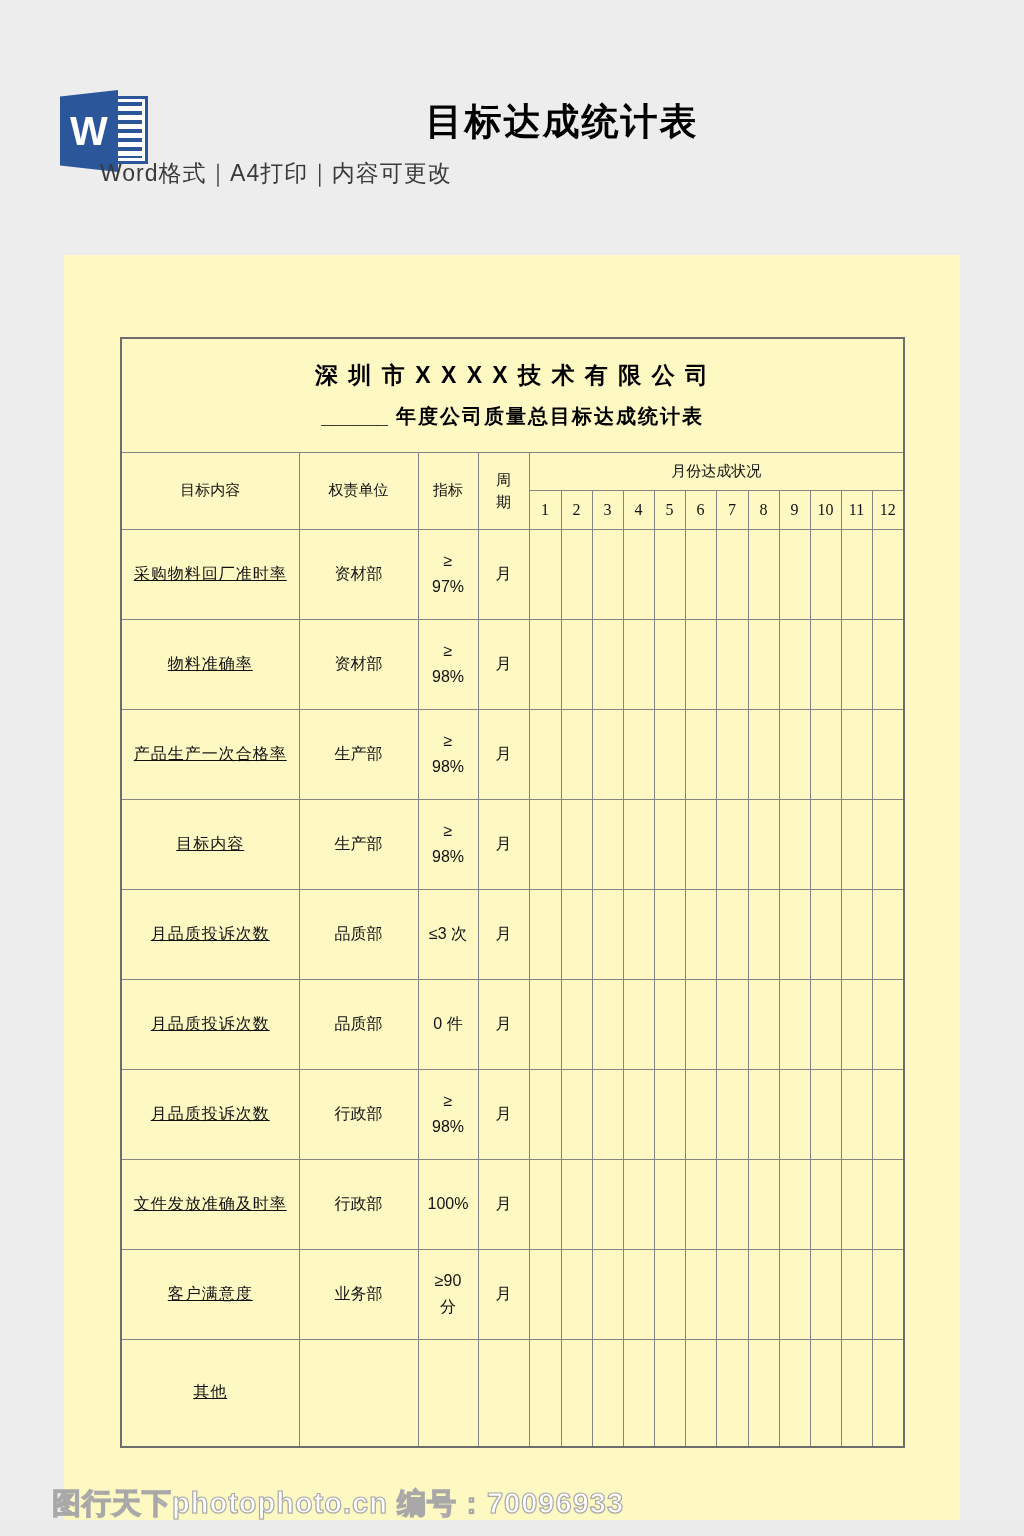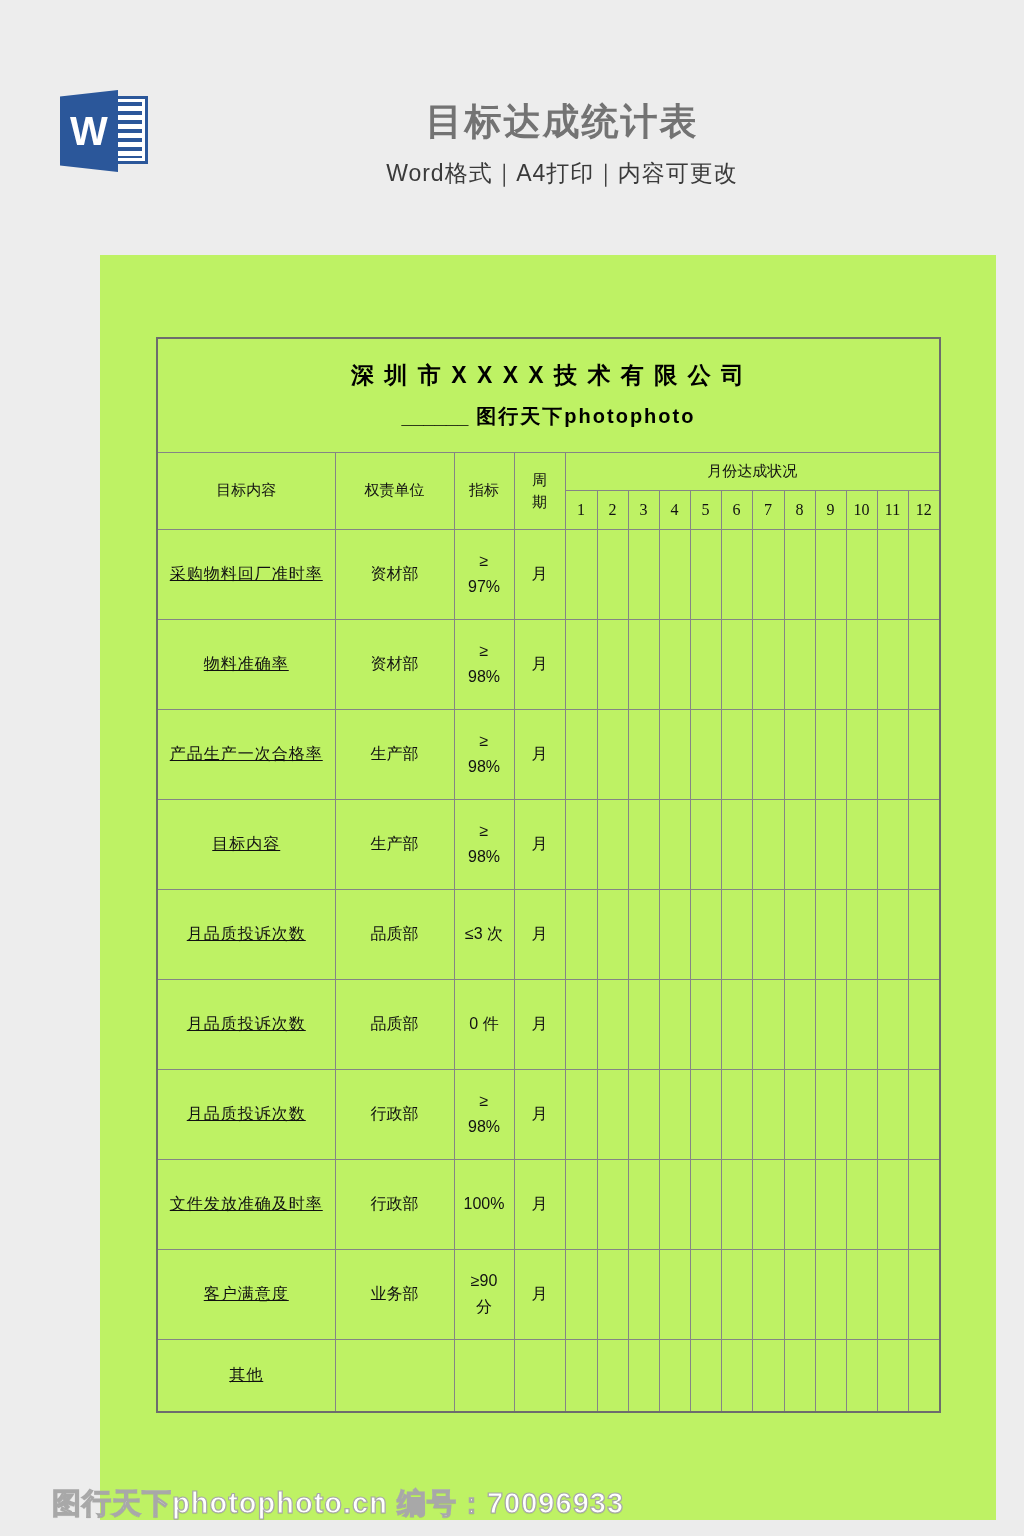--- a/index.html
+++ b/index.html
@@ -25,31 +25,31 @@
     position:absolute; left:0; top:0; width:58px; height:82px;
     background:#2b579a;
     clip-path:polygon(0 8%, 100% 0, 100% 100%, 0 92%);
     display:flex; align-items:center; justify-content:center;
   }
   .icon-fold span { color:#fff; font-size:40px; font-weight:bold; }
 
   .app-title {
     position:absolute; top:97px; left:100px; right:0;
     text-align:center; font-size:37px; font-weight:bold;
-    color:#737373; letter-spacing:2px;
+    color:#000000; letter-spacing:2px;
   }
   .app-sub {
     position:absolute; top:158px; left:100px; right:0;
-    text-align:center; font-size:23px; color:#3a3a3a; letter-spacing:1px;
+    font-size:23px; color:#3a3a3a; letter-spacing:1px;
   }
 
   
   .page {
     position:absolute; left:64px; top:255px;
-    width:896px; height:1267px; background:#bef264;margin-left:36px;
+    width:896px; height:1267px; background:#fef9c3;
   }
 
   
   .doc-table {
     position:absolute; left:56px; top:82px;
     width:784px; border-collapse:collapse; table-layout:fixed;
     border:2px solid #6d6d6d;
   }
   .doc-table td {
     border:1px solid #858585;
@@ -61,21 +61,21 @@
   .company-name { font-size:23px; font-weight:bold; color:#000; letter-spacing:2px; margin-bottom:12px; }
   .company-sub  { font-size:20px; font-weight:bold; color:#000; letter-spacing:2px; }
   .company-sub .blank { letter-spacing:0; margin-right:8px; }
 
   tr.head-row td { height:38px; font-size:15px; }
   tr.months-row td { height:39px; }
   .month-num { font-family:"Liberation Serif", serif; font-size:13px; color:#333; }
   .cycle-head span { display:inline-block; width:1.1em; word-break:break-all; line-height:1.45; }
 
   tr.data-row td { height:90px; }
-  tr.data-row.tall td { height:73px; }
+  tr.data-row.tall td { height:108px; }
   .c-goal { letter-spacing:1px;text-decoration:underline; }
   .c-ind  { font-size:15px; line-height:1.6; }
 
   
   .watermark {
     position:absolute; left:6px; top:1484px;
     font-size:29px; font-weight:bold; color:#ffffff;
     -webkit-text-stroke:1.2px #a8a8a8;
     text-shadow:0 1px 1px rgba(0,0,0,0.12);
     letter-spacing:1px; white-space:nowrap;margin-left:46px;
@@ -118,21 +118,21 @@
       <col style="width:31px">
         <col style="width:31px">
         <col style="width:31px">
         <col style="width:32px">
     </colgroup>
     <tbody>
       <tr class="company-row">
         <td colspan="16">
           <div class="company-name">深 圳 市 X X X X 技 术 有 限 公 司</div>
           <div class="company-sub">
-            <span class="blank">______</span><span>图行天下photophoto</span>
+            <span class="blank">______</span><span>年度公司质量总目标达成统计表</span>
           </div>
         </td>
       </tr>
       <tr class="head-row">
         <td rowspan="2">目标内容</td>
         <td rowspan="2">权责单位</td>
         <td rowspan="2">指标</td>
         <td rowspan="2" class="cycle-head">
           <span>周期</span>
         </td>

